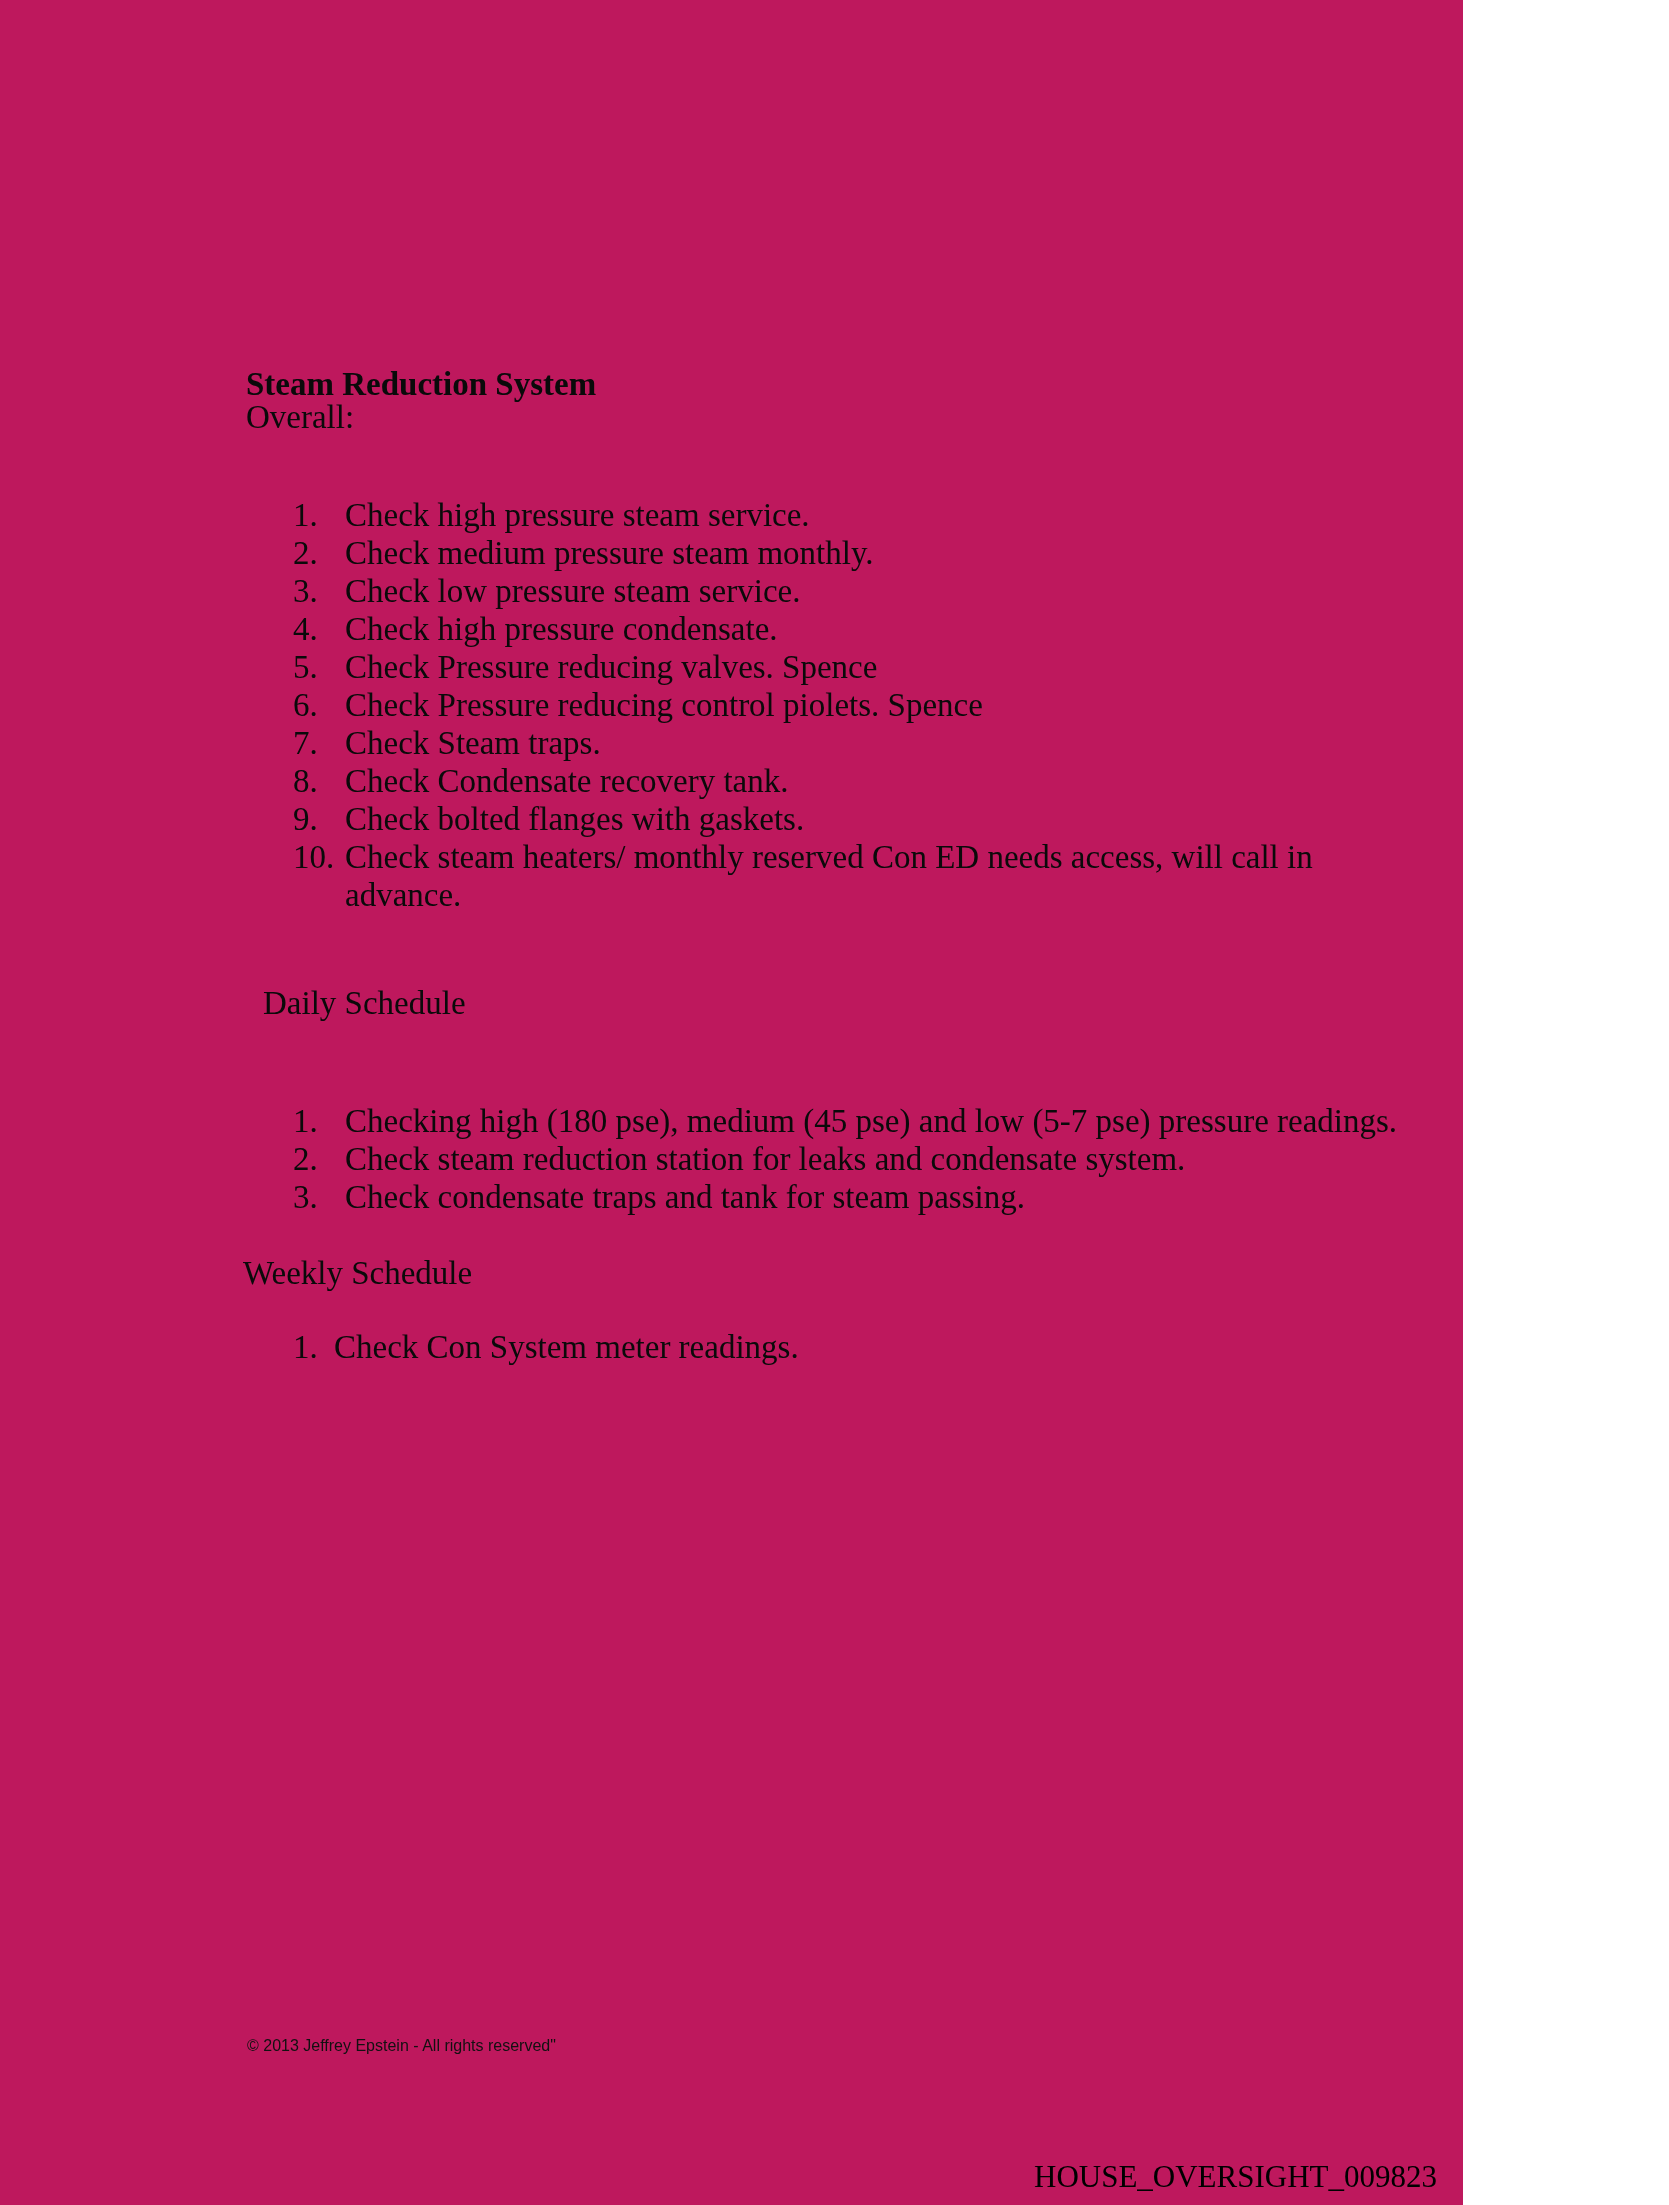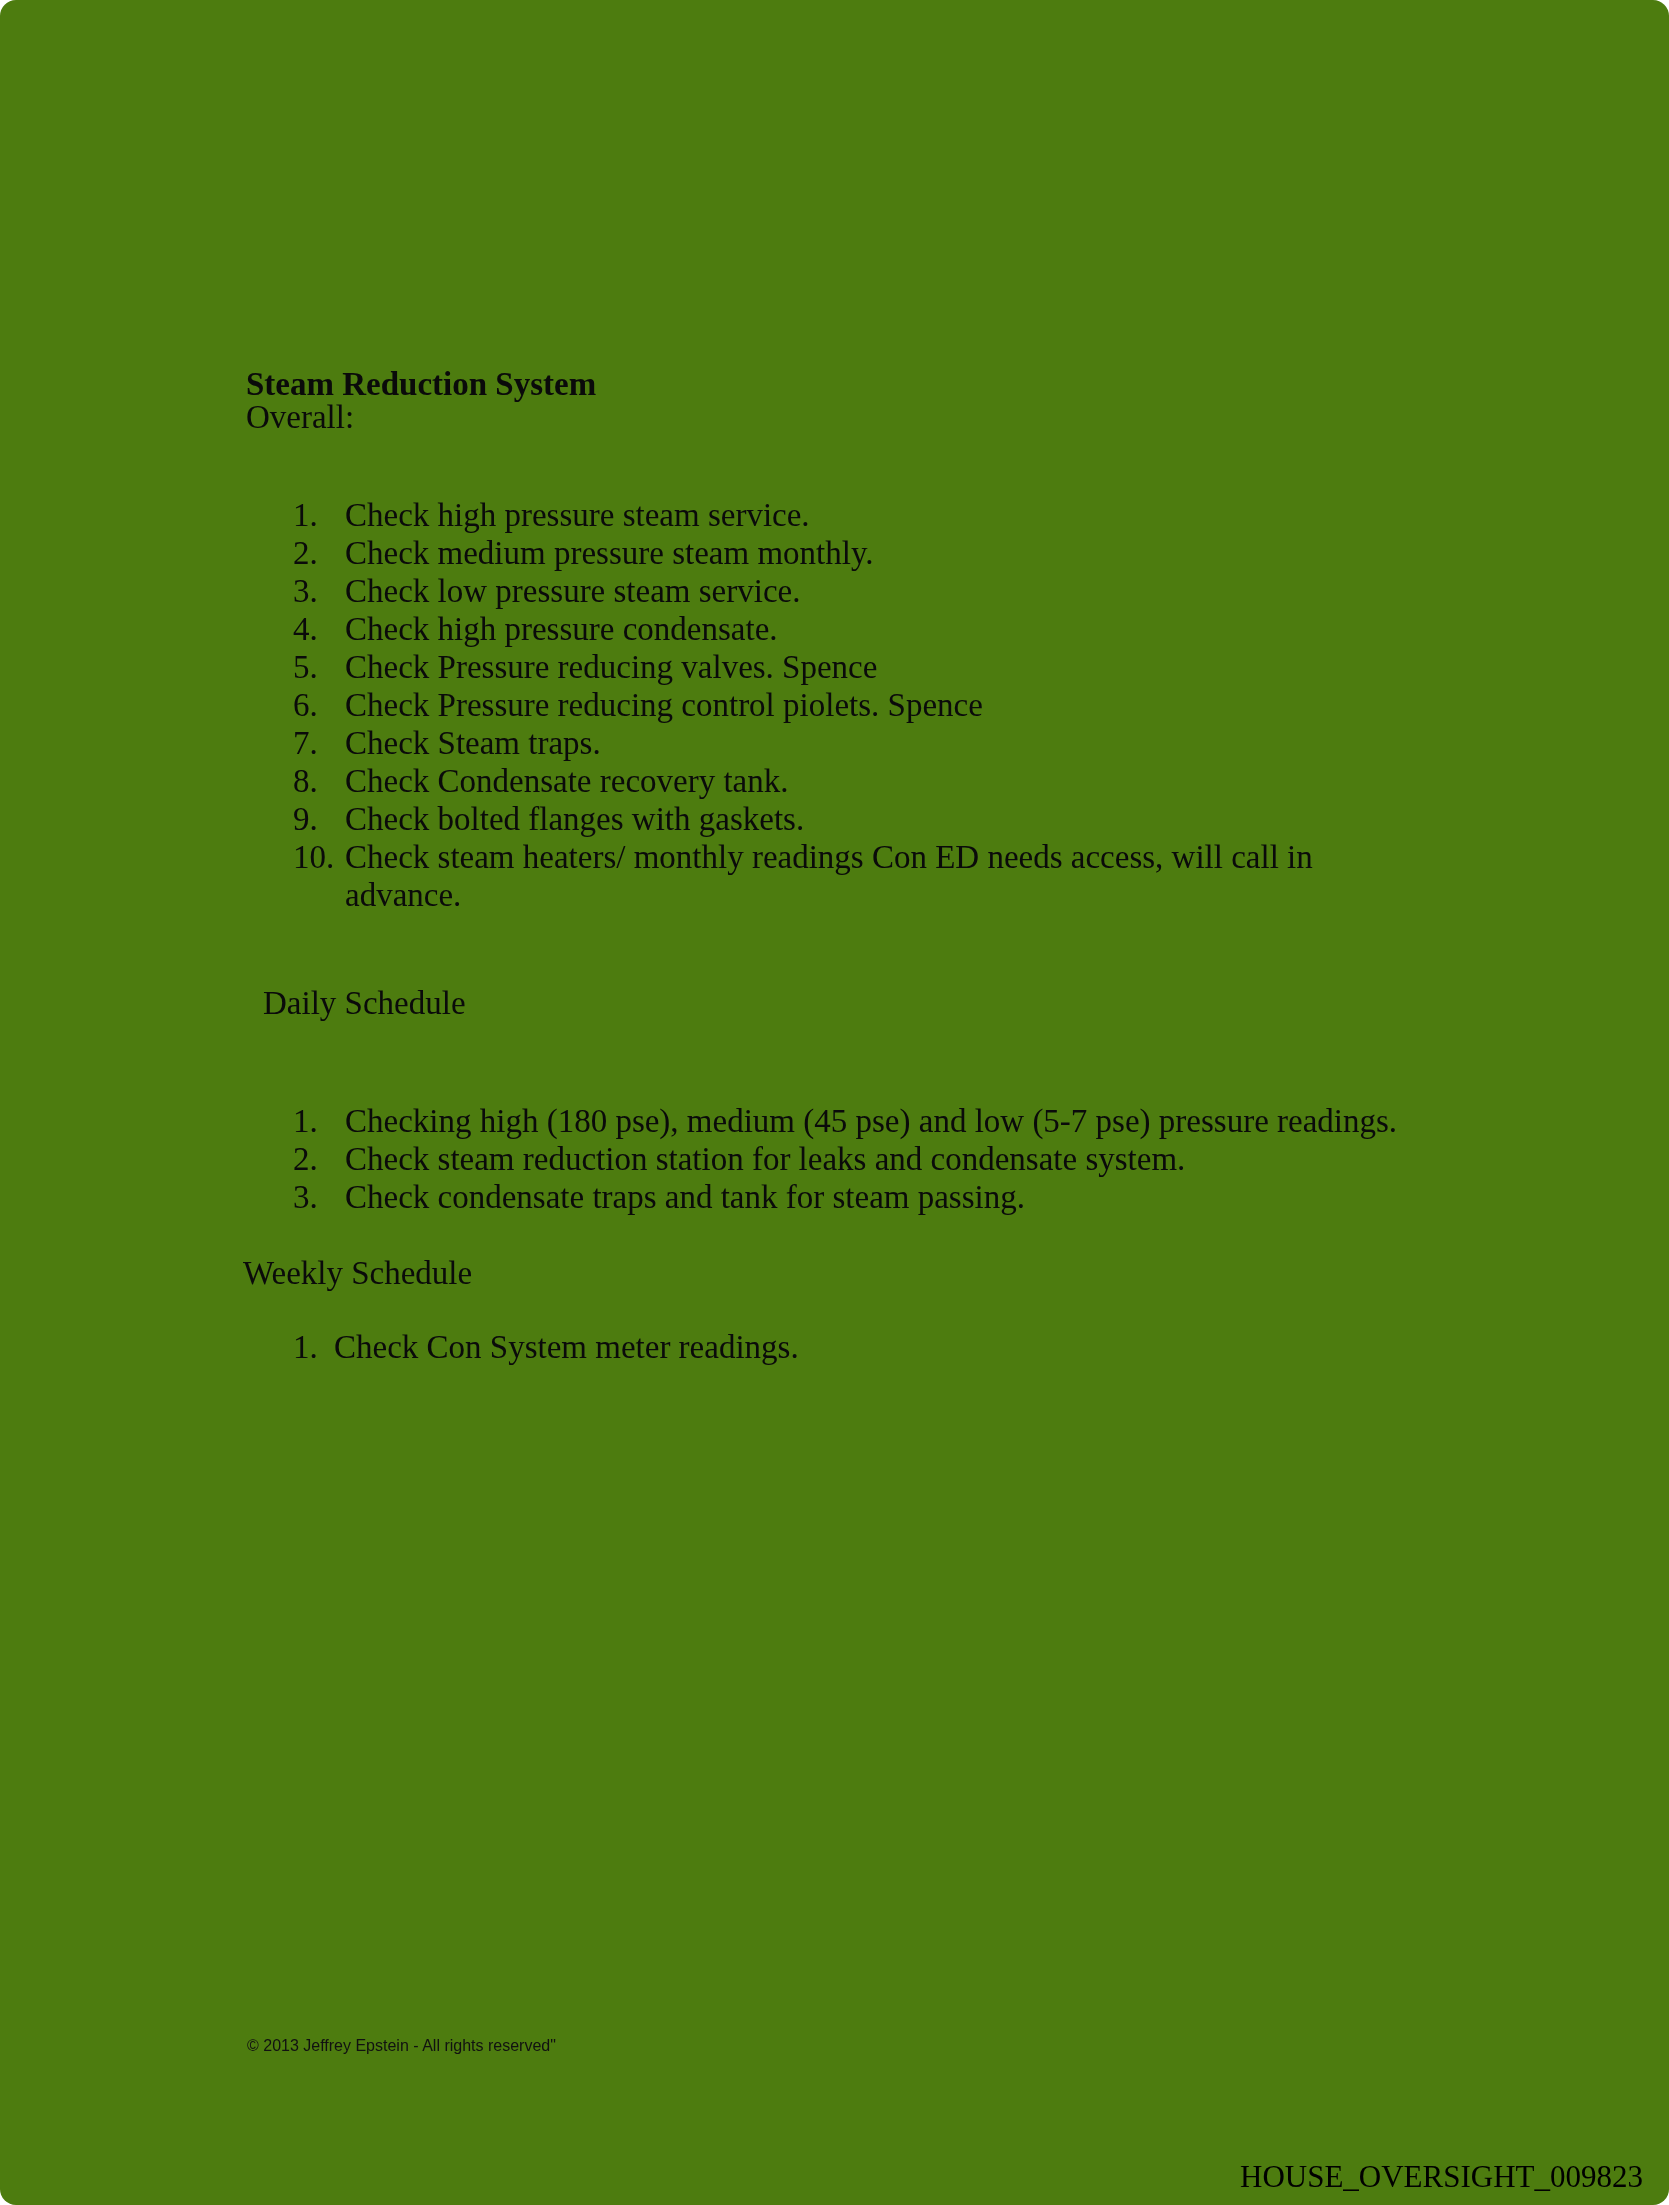--- a/index.html
+++ b/index.html
@@ -1,24 +1,23 @@
 <!DOCTYPE html>
 <html style="font-size:10.5px"><head>
 <meta charset="utf-8">
 <style>
   html, body { margin: 0; padding: 0; background: #ffffff; }
   .page {
     position: relative;
-    width: 1669px;
+    width: 1463px;
     height: 2205px;
-    background: #4d7c0f;
+    background: #be185d;
     color: #0a0a0a;
     font-family: "Liberation Serif", serif;
     overflow: hidden;
-    border-radius: 16px;
   }
   .abs { position: absolute; }
 
   .title {
     left: 246px; top: 343px;
     font-size: 33px; font-weight: bold; line-height: 39px;
     white-space: nowrap;
   }
   .section-label {
     font-size: 33px; line-height: 39px; white-space: nowrap;
@@ -116,21 +115,21 @@
       <div class="row">
       <span class="num">8.</span>
       <span class="txt">Check Condensate recovery tank.</span>
     </div>
       <div class="row">
       <span class="num">9.</span>
       <span class="txt">Check bolted flanges with gaskets.</span>
     </div>
       <div class="row">
       <span class="num">10.</span>
-      <span class="txt">Check steam heaters/ monthly readings Con ED needs access, will call in advance.</span>
+      <span class="txt">Check steam heaters/ monthly reserved Con ED needs access, will call in advance.</span>
     </div>
     </div>
 
   <div class="abs section-label daily-label">Daily Schedule</div>
 
   <div class="list daily-list">
       <div class="row">
       <span class="num">1.</span>
       <span class="txt">Checking high (180 pse), medium (45 pse) and low (5-7 pse) pressure readings.</span>
     </div>

